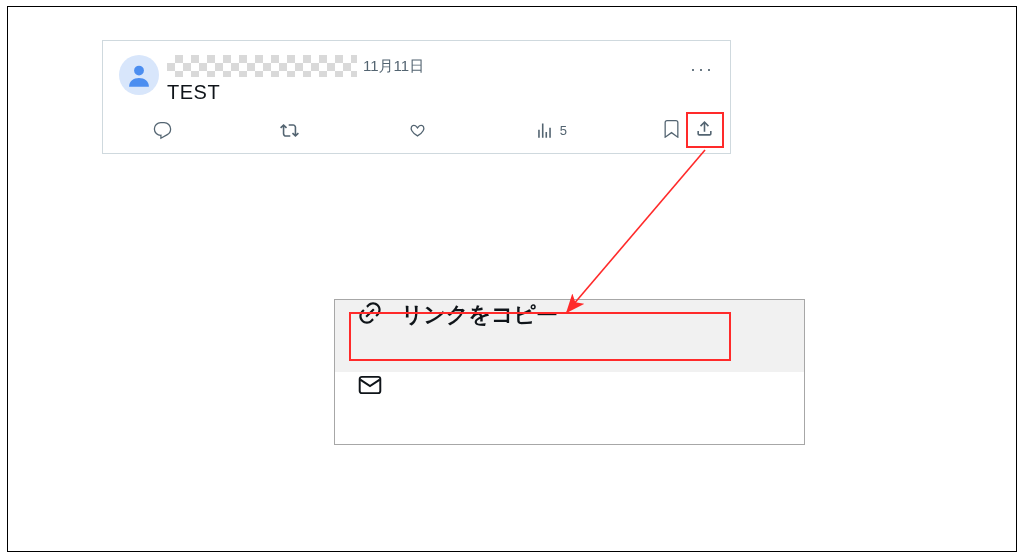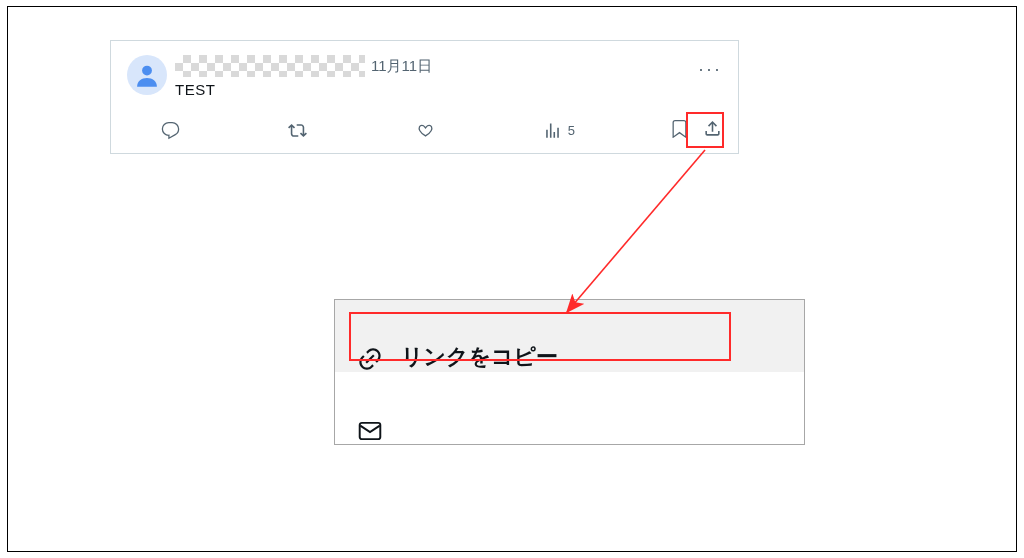--- a/index.html
+++ b/index.html
@@ -18,21 +18,21 @@
     top: 6px;
     width: 1010px;
     height: 546px;
     border: 1px solid #000;
     box-sizing: border-box;
   }
 
   
   .tweet-card {
     position: absolute;
-    left: 110px;
+    left: 102px;
     top: 40px;
     width: 629px;
     height: 114px;
     border: 1px solid #cfd9de;
     box-sizing: border-box;
     background: #fff;
   }
   .avatar {
     position: absolute;
     left: 16px;
@@ -77,21 +77,21 @@
     top: 18px;
     color: #536471;
     font-size: 18px;
     letter-spacing: 2px;
     cursor: pointer;
   }
   .tweet-body {
     position: absolute;
     left: 64px;
     top: 40px;
-    font-size: 15px;
+    font-size: 20px;
     color: #0f1419;
     letter-spacing: 0.5px;
   }
 
   .action-row {
     position: absolute;
     left: 50px;
     right: 16px;
     bottom: 8px;
     height: 30px;
@@ -135,21 +135,21 @@
     position: absolute;
     left: 334px;
     top: 299px;
     width: 471px;
     border: 1px solid #a7a7a7;
     box-sizing: border-box;
     background: #fff;
   }
   .menu-item {
     display: flex;
-    align-items: flex-end;
+    align-items: flex-start;
     height: 72px;
     padding: 0 22px;
     gap: 18px;
     cursor: pointer;
   }
   .menu-item:first-child {
     background: #f1f1f1;
   }
   .menu-item svg {
     width: 26px;

